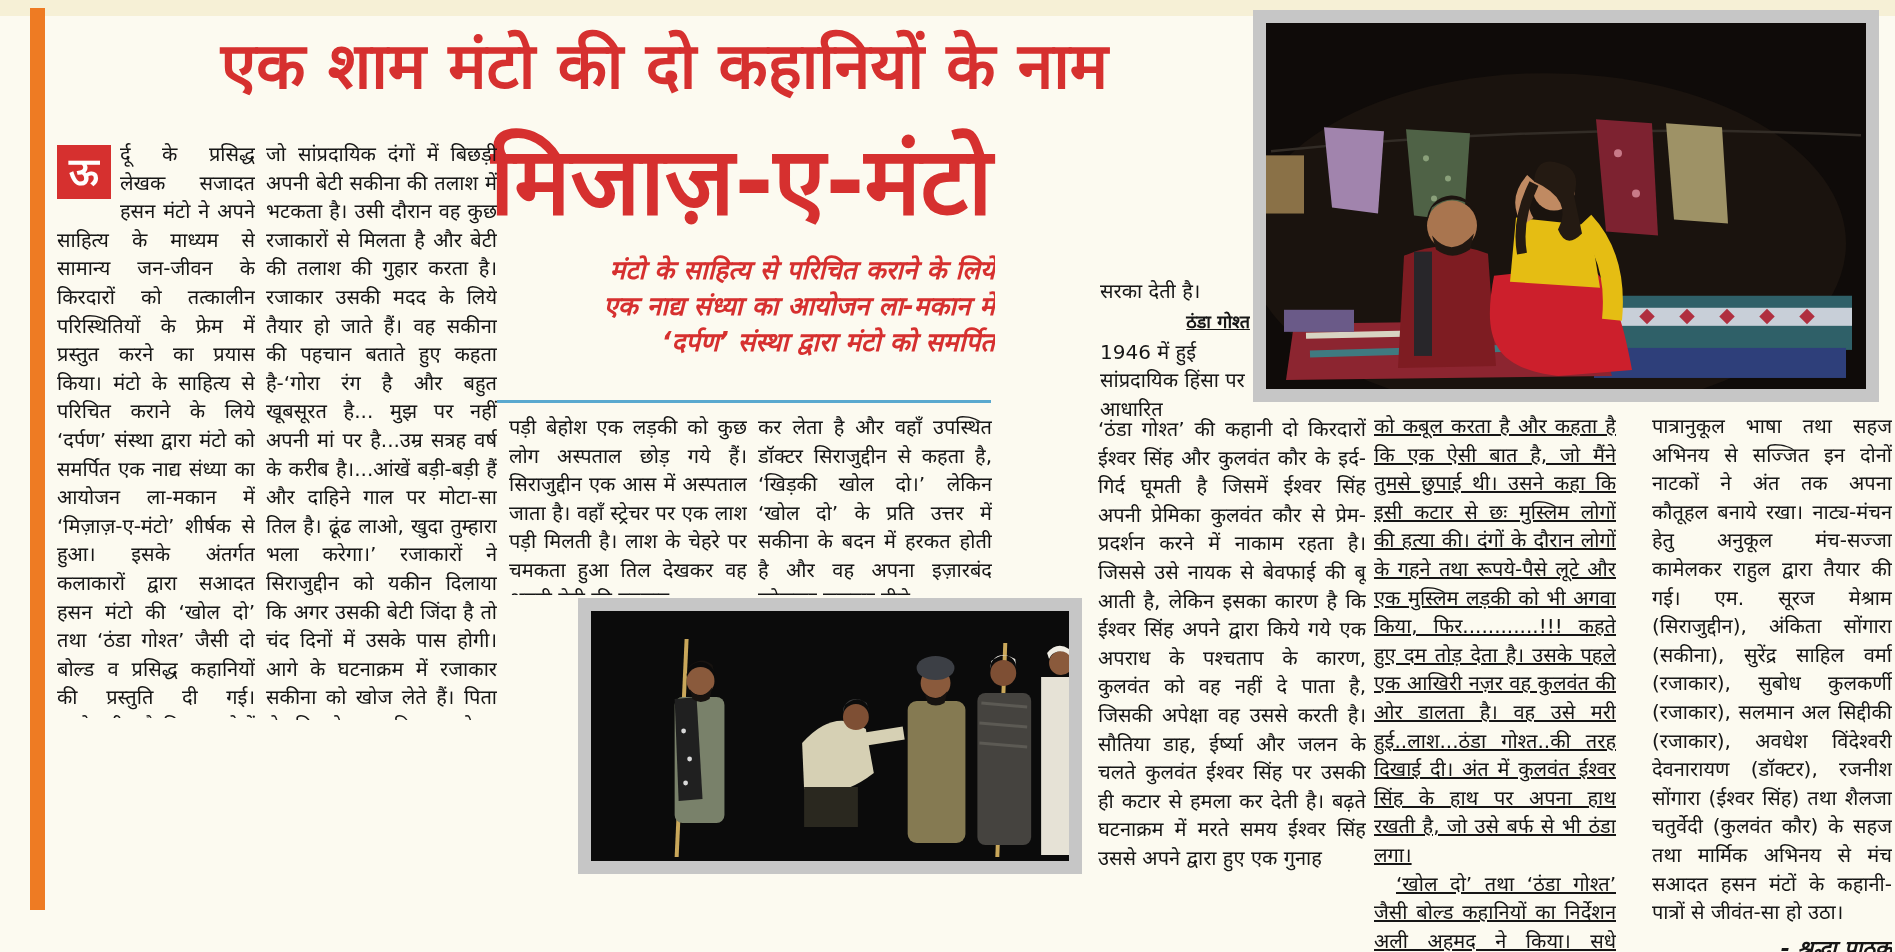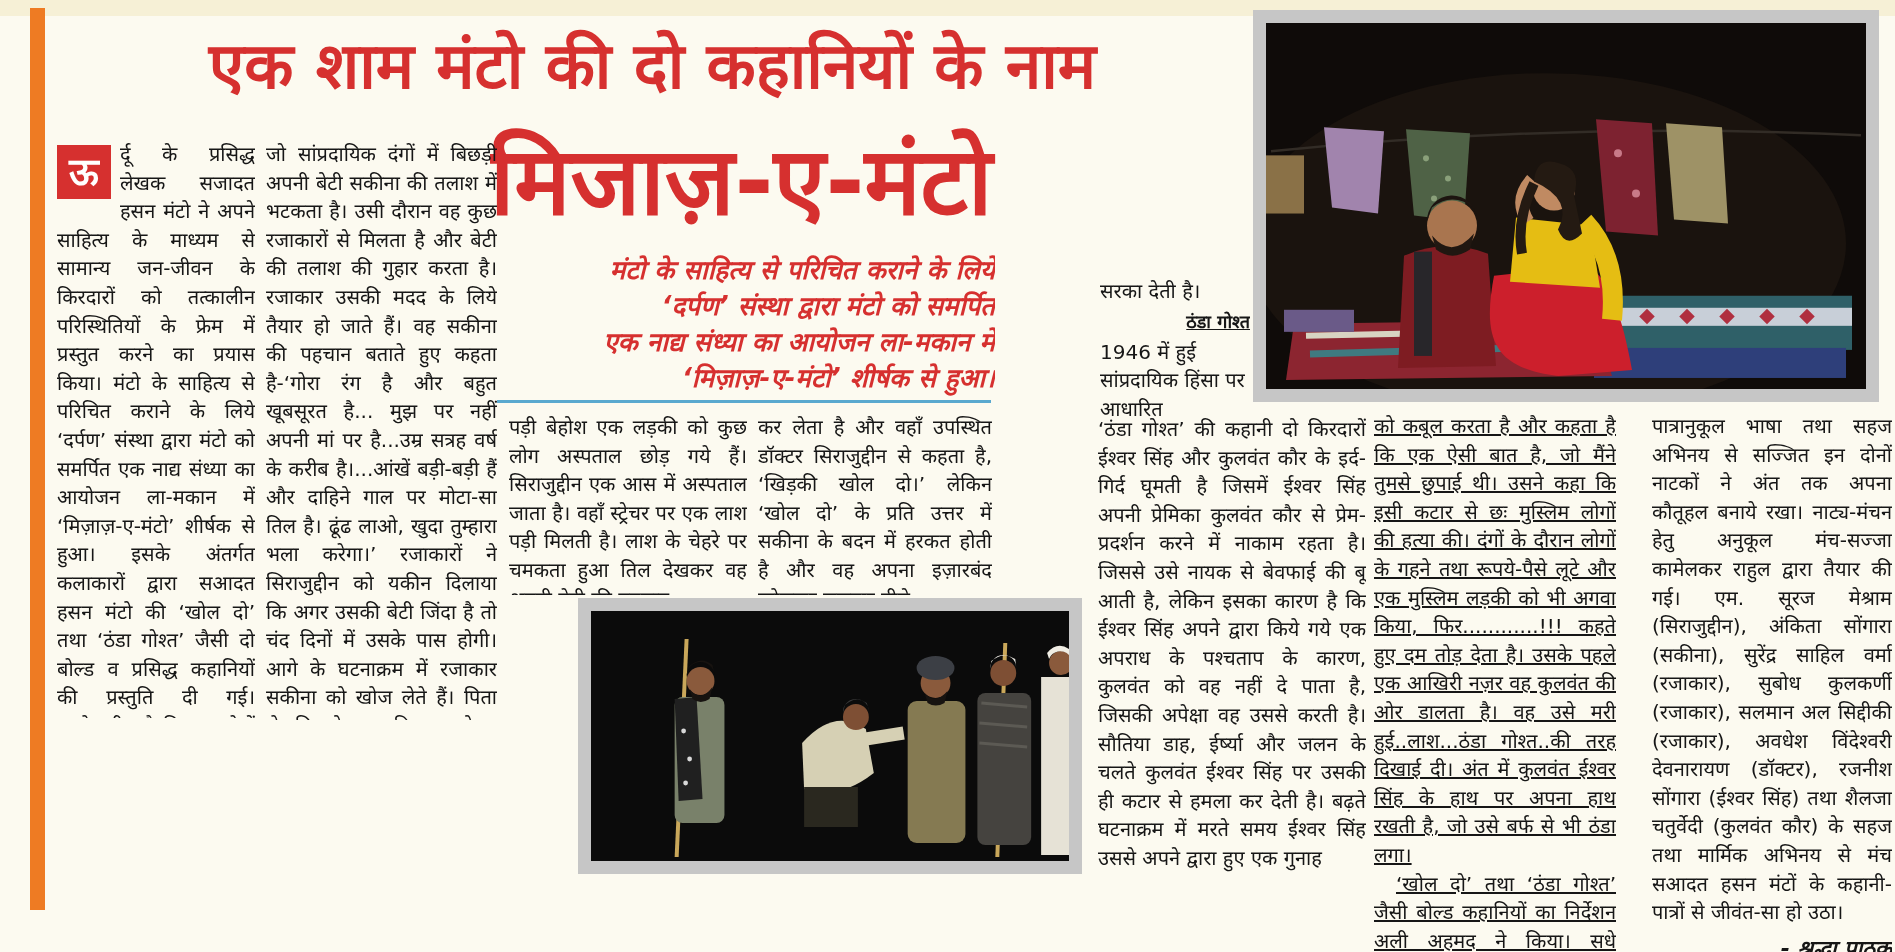--- a/index.html
+++ b/index.html
@@ -13,21 +13,21 @@
   }
   html,body{margin:0;padding:0;background:#ffffff;}
   .page{
     position:relative;width:1895px;height:952px;overflow:hidden;
     background:var(--page_bg);
     font-family:"DejaVu Sans","Liberation Sans",sans-serif;
   }
   .topstrip{position:absolute;left:0;top:0;width:1895px;height:16px;background:var(--strip_cream);}
   .leftbar{position:absolute;left:30px;top:8px;width:15px;height:902px;background:var(--accent_orange);}
   .headline1{
-    position:absolute;left:55px;top:14px;width:1195px;height:104px;margin:0;
+    position:absolute;left:67px;top:14px;width:1195px;height:104px;margin:0;
     color:var(--headline_red);font-weight:bold;font-size:64px;line-height:104px;
     text-align:center;white-space:nowrap;overflow:hidden;
   }
   .headline2{
     position:absolute;left:490px;top:112px;width:580px;height:140px;margin:0;
     color:var(--headline_red);font-weight:bold;font-size:94px;line-height:140px;
     white-space:nowrap;overflow:hidden;
   }
   .subtitle{
     position:absolute;left:493px;top:252px;width:502px;height:146px;
@@ -60,23 +60,22 @@
 <div class="page">
 
   <div class="topstrip"></div>
   <div class="leftbar"></div>
 
   <h1 class="headline1">एक शाम मंटो की दो कहानियों के नाम</h1>
   <h2 class="headline2">मिजाज़-ए-मंटो</h2>
 
   <div class="subtitle">
     <div>मंटो के साहित्य से परिचित कराने के लिये</div>
+    <div>एक नाद्य संध्या का आयोजन ला-मकान में</div>
     <div>‘दर्पण’ संस्था द्वारा मंटो को समर्पित</div>
-    <div>एक नाद्य संध्या का आयोजन ला-मकान में</div>
-    <div>‘मिज़ाज़-ए-मंटो’ शीर्षक से हुआ।</div>
   </div>
   <div class="bluerule"></div>
 
   <div class="bodycol" style="left:57px;top:140px;width:198px;height:578px;">
     <p><span class="dropcap">ऊ</span><span>र्दू के प्रसिद्ध लेखक सजादत हसन मंटो ने अपने साहित्य के माध्यम से सामान्य जन-जीवन के किरदारों को तत्कालीन परिस्थितियों के फ्रेम में प्रस्तुत करने का प्रयास किया। मंटो के साहित्य से परिचित कराने के लिये ‘दर्पण’ संस्था द्वारा मंटो को समर्पित एक नाद्य संध्या का आयोजन ला-मकान में ‘मिज़ाज़-ए-मंटो’ शीर्षक से हुआ। इसके अंतर्गत कलाकारों द्वारा सआदत हसन मंटो की ‘खोल दो’ तथा ‘ठंडा गोश्त’ जैसी दो बोल्ड व प्रसिद्ध कहानियों की प्रस्तुति दी गई। उल्लेखनीय है कि इन दोनों ही कहानियों में दंगों की भयावहता के बीच मानवता को शर्मसार करने वाली स्थितियों को जितनी शिद्दत के साथ प्रकट किया गया है, वह अपने आप में दुर्लभ है।</span></p>
 
   </div>
 
   <div class="bodycol" style="left:266px;top:140px;width:231px;height:580px;">
     <p>जो सांप्रदायिक दंगों में बिछड़ी अपनी बेटी सकीना की तलाश में भटकता है। उसी दौरान वह कुछ रजाकारों से मिलता है और बेटी की तलाश की गुहार करता है। रजाकार उसकी मदद के लिये तैयार हो जाते हैं। वह सकीना की पहचान बताते हुए कहता है-‘गोरा रंग है और बहुत खूबसूरत है... मुझ पर नहीं अपनी मां पर है...उम्र सत्रह वर्ष के करीब है।...आंखें बड़ी-बड़ी हैं और दाहिने गाल पर मोटा-सा तिल है। ढूंढ लाओ, खुदा तुम्हारा भला करेगा।’ रजाकारों ने सिराजुद्दीन को यकीन दिलाया कि अगर उसकी बेटी जिंदा है तो चंद दिनों में उसके पास होगी। आगे के घटनाक्रम में रजाकार सकीना को खोज लेते हैं। पिता से मिलाने का दिलासा देकर अपने साथ कर लेते हैं। कई दिनों बाद सिराजुद्दीन की मुलाकात उन रजाकारों से होती है। वह पूछता है कि मेरी सकीना का पता चला? रजाकार कहते हैं कि पता चल जायेगा। एक दिन कैंप में पता चलता है कि रेलवे लाइन के पास</p>

